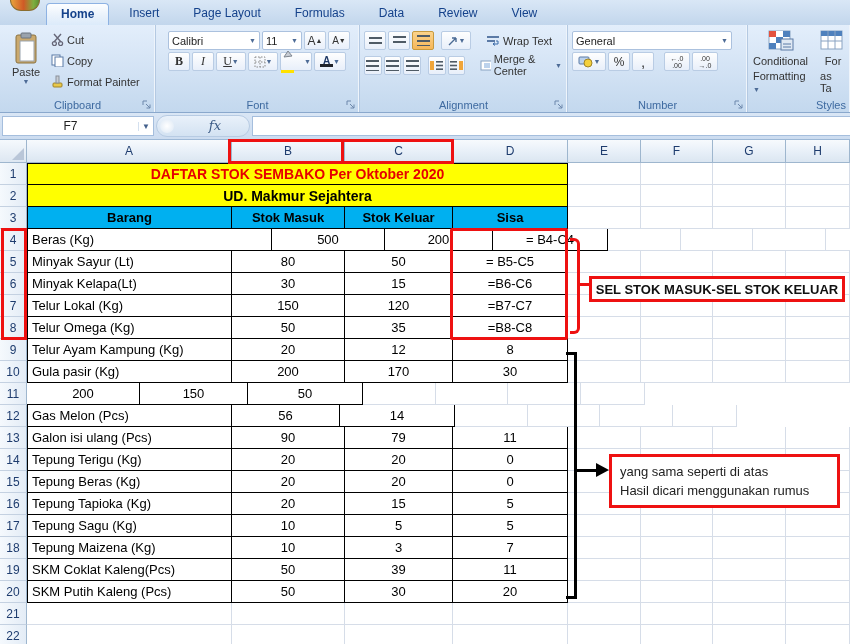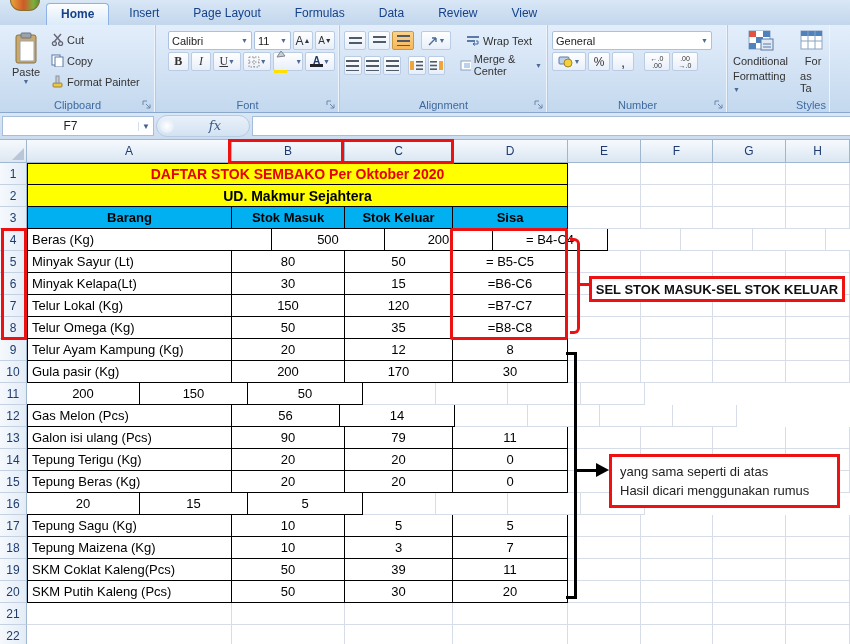--- a/index.html
+++ b/index.html
@@ -189,21 +189,21 @@
             <span>Format Painter</span>
           </div>
         </div>
       </div>
       <div class="rgroup-label">Clipboard</div>
       <svg class="launcher" viewBox="0 0 10 10">
           <path d="M1 1 H5 M1 1 V5 M4 4 L8 8 M8 8 H4.5 M8 8 V4.5" stroke="#6c87ab" fill="none"></path>
         </svg>
     </div>
 
-    <div class="rgroup" style="width:184px;padding-left:12px;">
+    <div class="rgroup" style="width:204px;padding-left:12px;">
       <div class="small-row">
         <div class="combo" style="width:92px;">
           <span>Calibri</span>
             <span class="arrow">▼</span>
         </div>
         <div class="combo" style="width:40px;">
           <span>11</span>
             <span class="arrow">▼</span>
         </div>
         <div class="sq-btn">A<span style="font-size:7px;">▲</span></div>
@@ -562,20 +562,21 @@
           <div class="c c-data left first" style="width: 205px;">Tepung Beras (Kg)</div>
           <div class="c c-data center" style="width: 113px;">20</div>
           <div class="c c-data center" style="width: 108px;">20</div>
           <div class="c c-data center" style="width: 115px;">0</div>
           <div class="c c-plain" style="width: 73px;"></div>
           <div class="c c-plain" style="width: 72px;"></div>
           <div class="c c-plain" style="width: 73px;"></div>
           <div class="c c-plain" style="width: 64px;"></div>
         </div>
         <div class="grow">
+          <div class="c c-data left first" style="width: 205px;">Tepung Tapioka (Kg)</div>
           <div class="c c-data center" style="width: 113px;">20</div>
           <div class="c c-data center" style="width: 108px;">15</div>
           <div class="c c-data center" style="width: 115px;">5</div>
           <div class="c c-plain" style="width: 73px;"></div>
           <div class="c c-plain" style="width: 72px;"></div>
           <div class="c c-plain" style="width: 73px;"></div>
           <div class="c c-plain" style="width: 64px;"></div>
         </div>
         <div class="grow">
           <div class="c c-data left first" style="width: 205px;">Tepung Sagu (Kg)</div>

